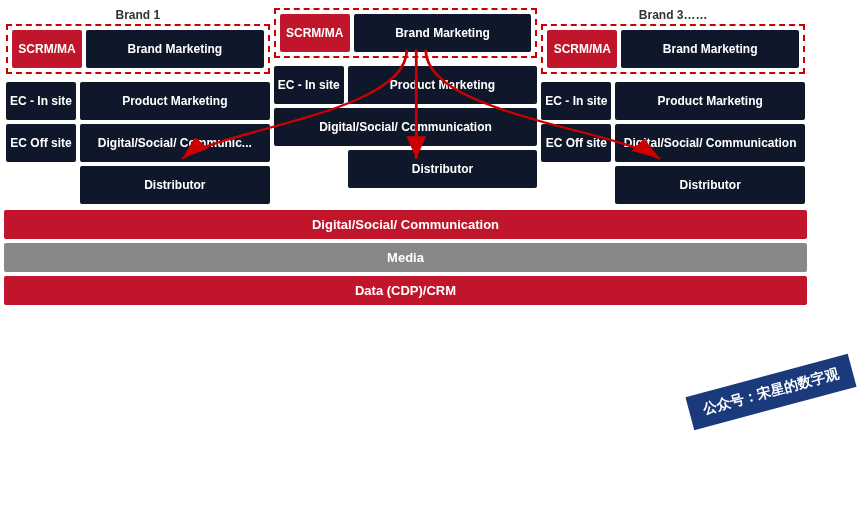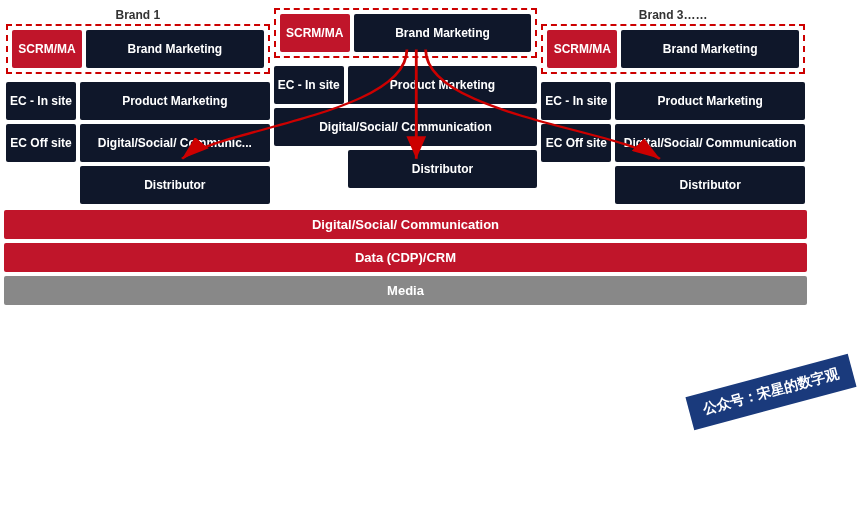--- a/index.html
+++ b/index.html
@@ -220,20 +220,20 @@
       <path d="M 430 55 C 430 140, 230 160, 190 200" stroke="#cc0000" stroke-width="3" fill="none" marker-end="url(#arrowhead)"></path>
 
       <path d="M 440 55 L 440 200" stroke="#cc0000" stroke-width="3" fill="none" marker-end="url(#arrowhead)"></path>
 
       <path d="M 450 55 C 450 140, 650 160, 700 200" stroke="#cc0000" stroke-width="3" fill="none" marker-end="url(#arrowhead)"></path>
     </svg>
   </div>
 
   <div class="bottom-bars">
     <div class="bar bar-red">Digital/Social/ Communication</div>
+    <div class="bar bar-gray">Media</div>
     <div class="bar bar-red">Data (CDP)/CRM</div>
-    <div class="bar bar-gray">Media</div>
   </div>
 </div>
 
 <div class="watermark">
   <div style="font-size:14px;font-weight:bold;">公众号：宋星的数字观</div>
 </div>
 
 </body></html>

